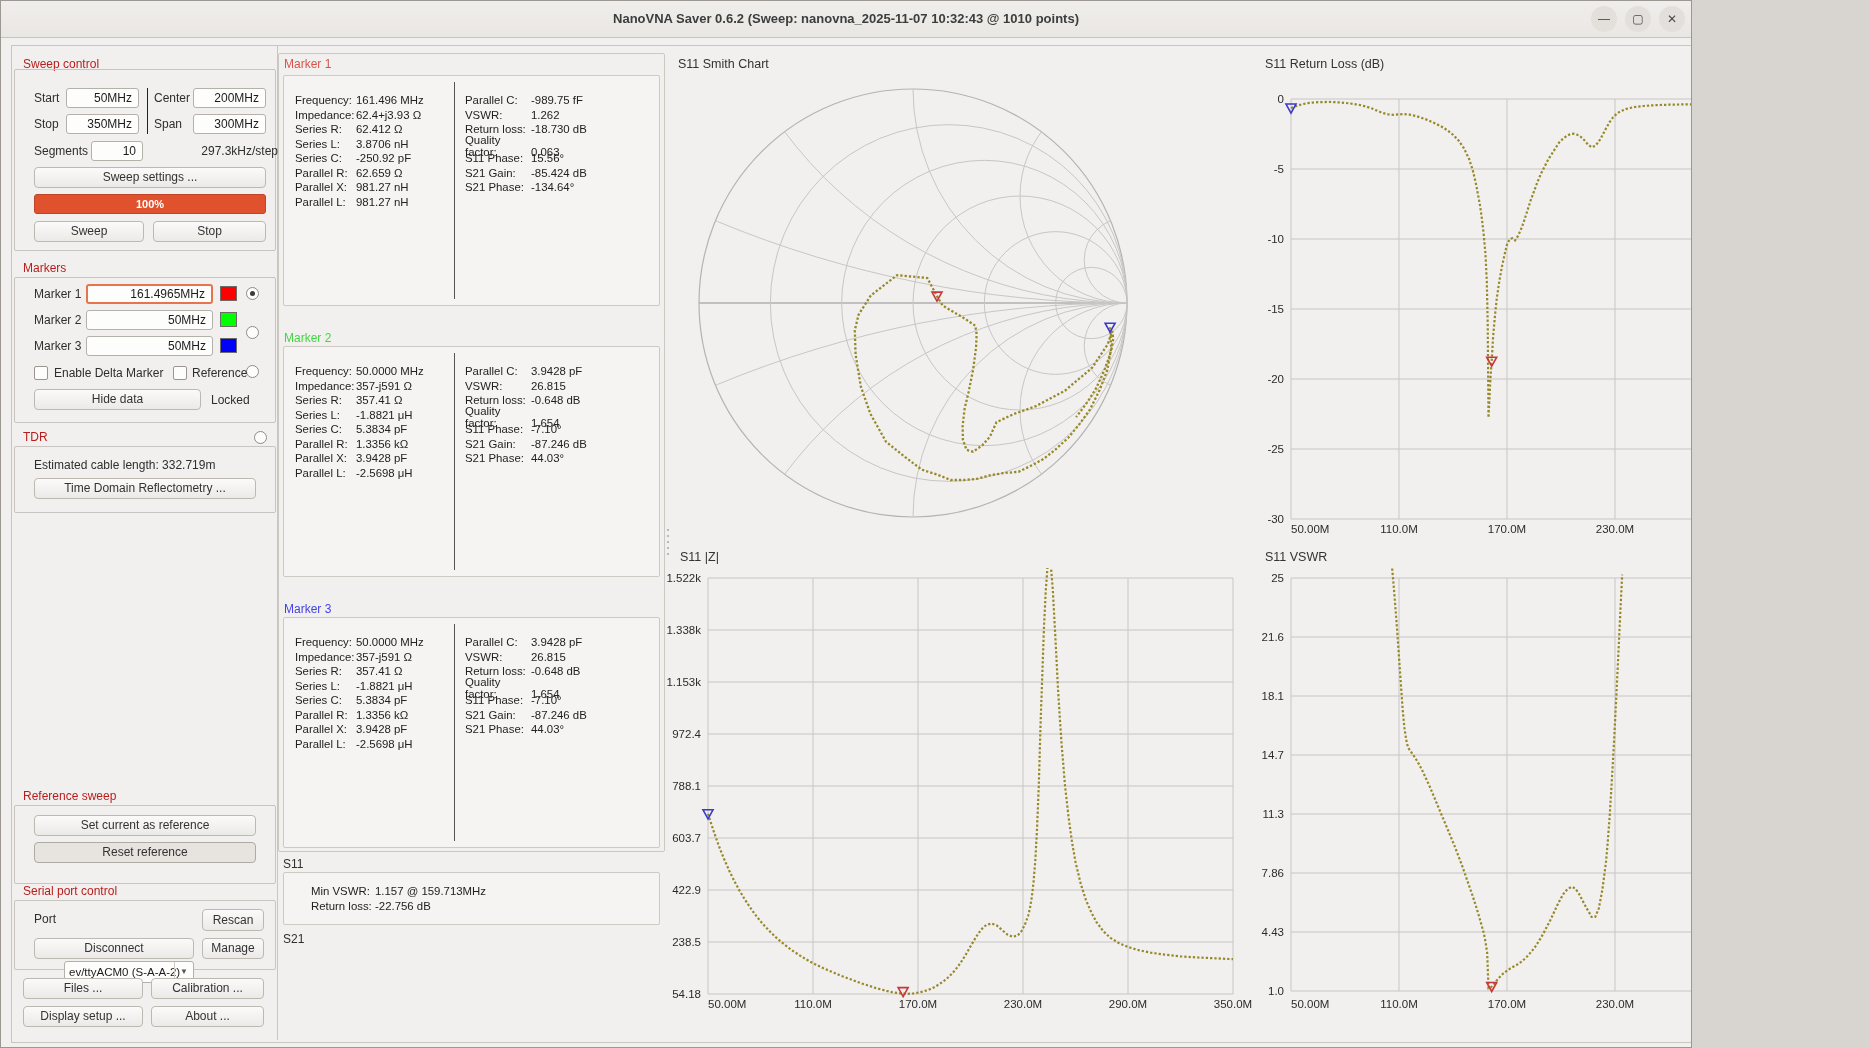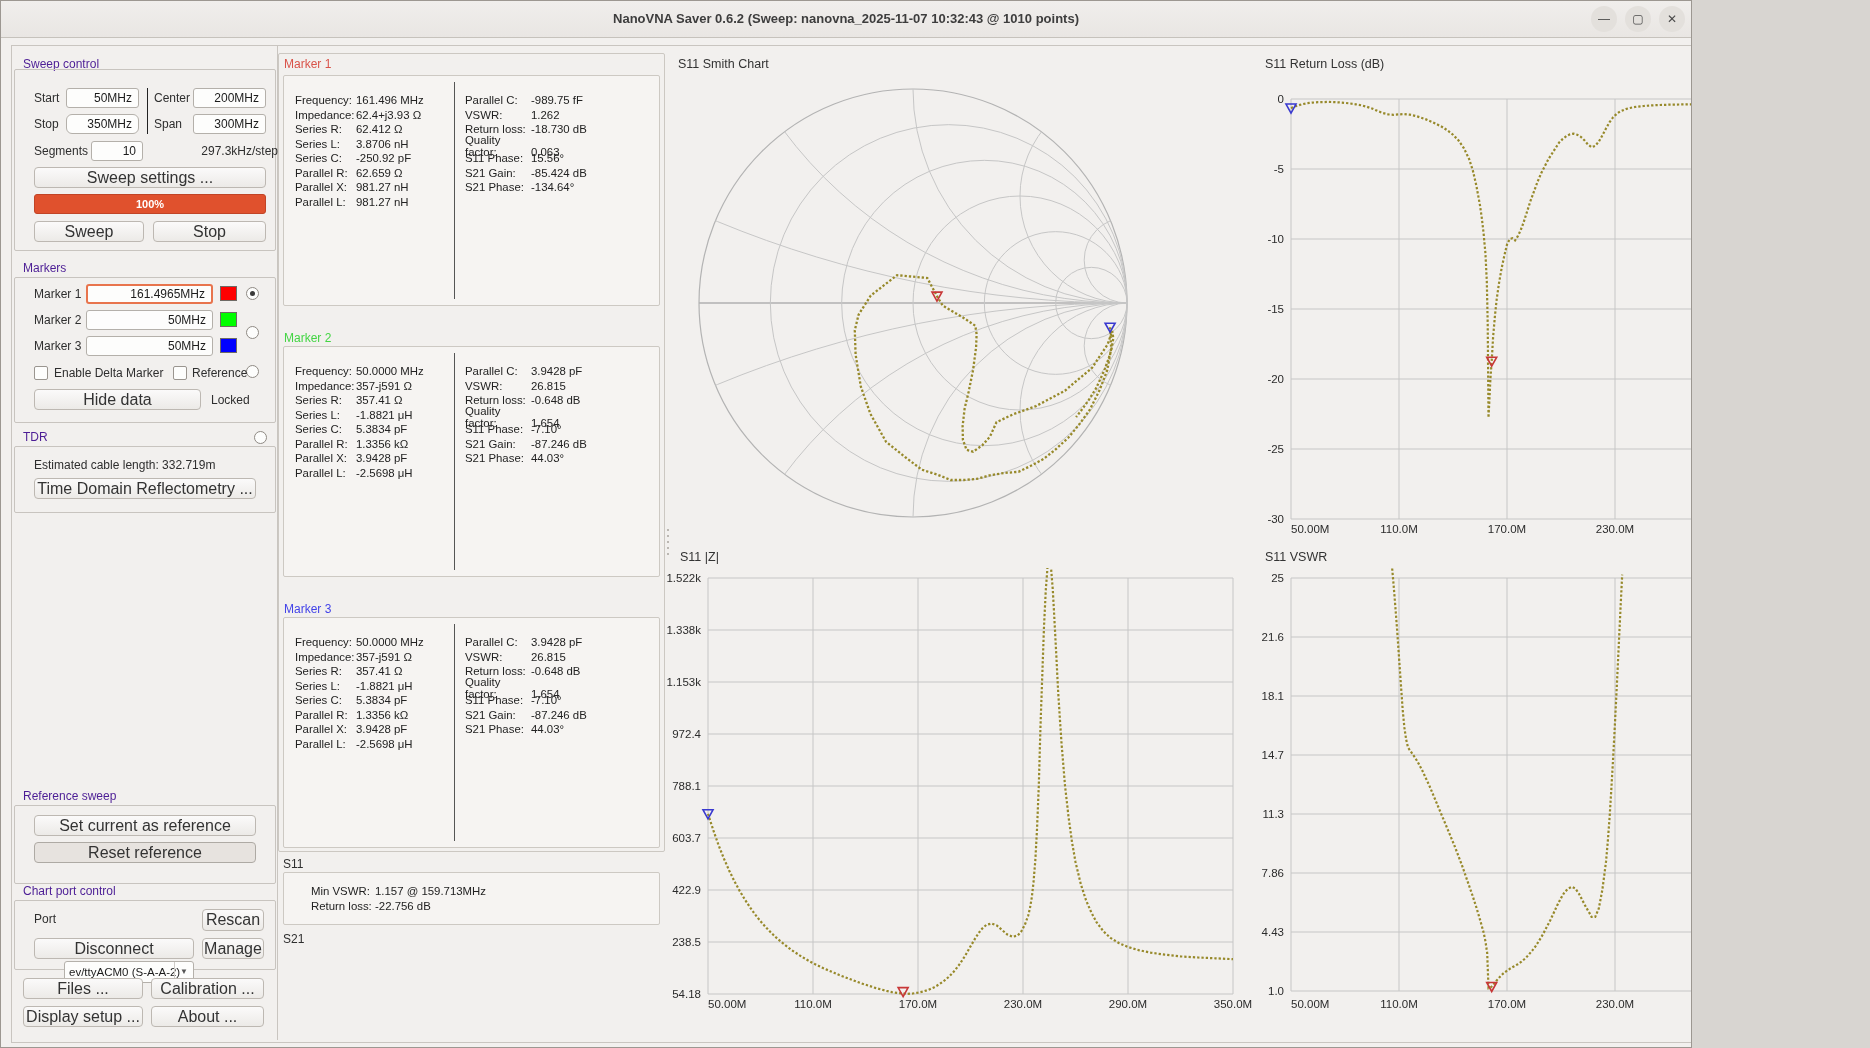--- a/index.html
+++ b/index.html
@@ -10,28 +10,28 @@
             background:linear-gradient(#f0eeec,#e9e6e3);border-bottom:1px solid #c6c2bc;}
   #titlebar .tt{position:absolute;left:0;right:0;top:0;height:36px;line-height:36px;text-align:center;
                 font-weight:bold;font-size:13px;color:#3d3d3d;}
   .winbtn{position:absolute;top:5px;width:26px;height:26px;border-radius:50%;background:#e3e0dc;
           text-align:center;line-height:26px;font-size:12px;color:#4a4a4a;}
   
   #content{position:absolute;left:0;top:36px;width:1870px;height:1012px;}
   .abs{position:absolute;}
   .mainframe{left:10px;top:8px;width:1850px;height:996px;border:1px solid #c9c5c0;}
   .vsep{width:1px;background:#c9c5c0;}
-  .grouplabel{font-size:12px;color:#4c1d95;}
+  .grouplabel{font-size:12px;color:#b91c1c;}
   .groupbox{border:1px solid #c8c4bf;border-radius:2px;}
   .fldlabel{font-size:12px;color:#2e2e2e;line-height:20px;}
   .field{box-sizing:border-box;background:#fdfdfc;border:1px solid #b4b0aa;border-radius:3px;
          font-size:12px;color:#1b1b1b;text-align:right;padding:0 6px;line-height:18px;height:20px;}
   .field.focus{border:2px solid #e8744d;line-height:16px;}
   .btn{box-sizing:border-box;background:linear-gradient(#fbfafa,#eceae7);border:1px solid #bdb8b2;
-       border-radius:4px;font-size:16px;color:#333;text-align:center;line-height:19px;height:21px;}
+       border-radius:4px;font-size:12px;color:#333;text-align:center;line-height:19px;height:21px;}
   .btn.dark{background:#e7e3df;border-color:#aeaaa4;}
   .progress{background:#e0512d;border:1px solid #c14426;border-radius:3px;color:#fff;
             font-size:11px;font-weight:bold;text-align:center;line-height:18px;height:20px;box-sizing:border-box;}
   .swatch{width:17px;height:15px;border:1px solid #6e6a65;box-sizing:border-box;}
   .radio{width:13px;height:13px;border:1px solid #8f8a84;border-radius:50%;background:#fdfdfc;box-sizing:border-box;position:relative;}
   .radio.on::after{content:"";position:absolute;left:3px;top:3px;width:5px;height:5px;border-radius:50%;background:#3a3a3a;}
   .checkbox{width:14px;height:14px;border:1px solid #9a958f;border-radius:2px;background:#fdfdfc;box-sizing:border-box;}
   .combo{box-sizing:border-box;background:#fdfdfc;border:1px solid #b4b0aa;border-radius:3px;height:22px;
          font-size:11.5px;color:#1b1b1b;line-height:20px;padding:0 20px 0 4px;position:relative;white-space:nowrap;overflow:hidden;}
   .combo .arr{position:absolute;right:0;top:0;width:18px;height:20px;border-left:1px solid #cfccc7;
@@ -62,21 +62,21 @@
     <div class="abs vsep" style="left:276px;top:9px;height:994px;"></div>
 
     <div class="abs grouplabel" style="left:22px;top:20px;">Sweep control</div>
     <div class="abs groupbox" style="left:13px;top:32px;width:260px;height:180px;"></div>
     <div class="abs fldlabel" style="left:33px;top:51px;">Start</div>
     <div class="abs field" style="left:65px;top:51px;width:73px;">50MHz</div>
     <div class="abs" style="left:146px;top:51px;width:1px;height:46px;background:#222;"></div>
     <div class="abs fldlabel" style="left:153px;top:51px;">Center</div>
     <div class="abs field" style="left:192px;top:51px;width:73px;">200MHz</div>
     <div class="abs fldlabel" style="left:33px;top:77px;">Stop</div>
-    <div class="abs field" style="left:65px;top:77px;width:73px;border-radius:6px;">350MHz</div>
+    <div class="abs field" style="left:65px;top:77px;width:73px;">350MHz</div>
     <div class="abs fldlabel" style="left:153px;top:77px;">Span</div>
     <div class="abs field" style="left:192px;top:77px;width:73px;">300MHz</div>
     <div class="abs fldlabel" style="left:33px;top:104px;">Segments</div>
     <div class="abs field" style="left:90px;top:104px;width:52px;">10</div>
     <div class="abs fldlabel" style="left:162px;top:104px;width:115px;text-align:right;">297.3kHz/step</div>
     <div class="abs btn" style="left:33px;top:130px;width:232px;">Sweep settings ...</div>
     <div class="abs progress" style="left:33px;top:157px;width:232px;">100%</div>
     <div class="abs btn" style="left:33px;top:184px;width:110px;">Sweep</div>
     <div class="abs btn" style="left:152px;top:184px;width:113px;">Stop</div>
 
@@ -105,21 +105,21 @@
     <div class="abs grouplabel" style="left:22px;top:393px;">TDR</div>
     <div class="abs groupbox" style="left:13px;top:409px;width:260px;height:65px;"></div>
     <div class="abs fldlabel" style="left:33px;top:418px;">Estimated cable length:  332.719m</div>
     <div class="abs btn" style="left:33px;top:441px;width:222px;">Time Domain Reflectometry ...</div>
 
     <div class="abs grouplabel" style="left:22px;top:752px;">Reference sweep</div>
     <div class="abs groupbox" style="left:13px;top:768px;width:260px;height:77px;"></div>
     <div class="abs btn" style="left:33px;top:778px;width:222px;">Set current as reference</div>
     <div class="abs btn dark" style="left:33px;top:805px;width:222px;">Reset reference</div>
 
-    <div class="abs grouplabel" style="left:22px;top:847px;">Chart port control</div>
+    <div class="abs grouplabel" style="left:22px;top:847px;">Serial port control</div>
     <div class="abs groupbox" style="left:13px;top:863px;width:260px;height:68px;"></div>
     <div class="abs fldlabel" style="left:33px;top:872px;">Port</div>
     <div class="abs combo" style="left:63px;top:872px;width:130px;">
       <span>ev/ttyACM0 (S-A-A-2)</span>
       <span class="arr">▼</span>
     </div>
     <div class="abs btn" style="left:201px;top:872px;width:62px;height:22px;line-height:20px;">Rescan</div>
     <div class="abs btn" style="left:33px;top:901px;width:160px;">Disconnect</div>
     <div class="abs btn" style="left:201px;top:901px;width:62px;">Manage</div>
 

